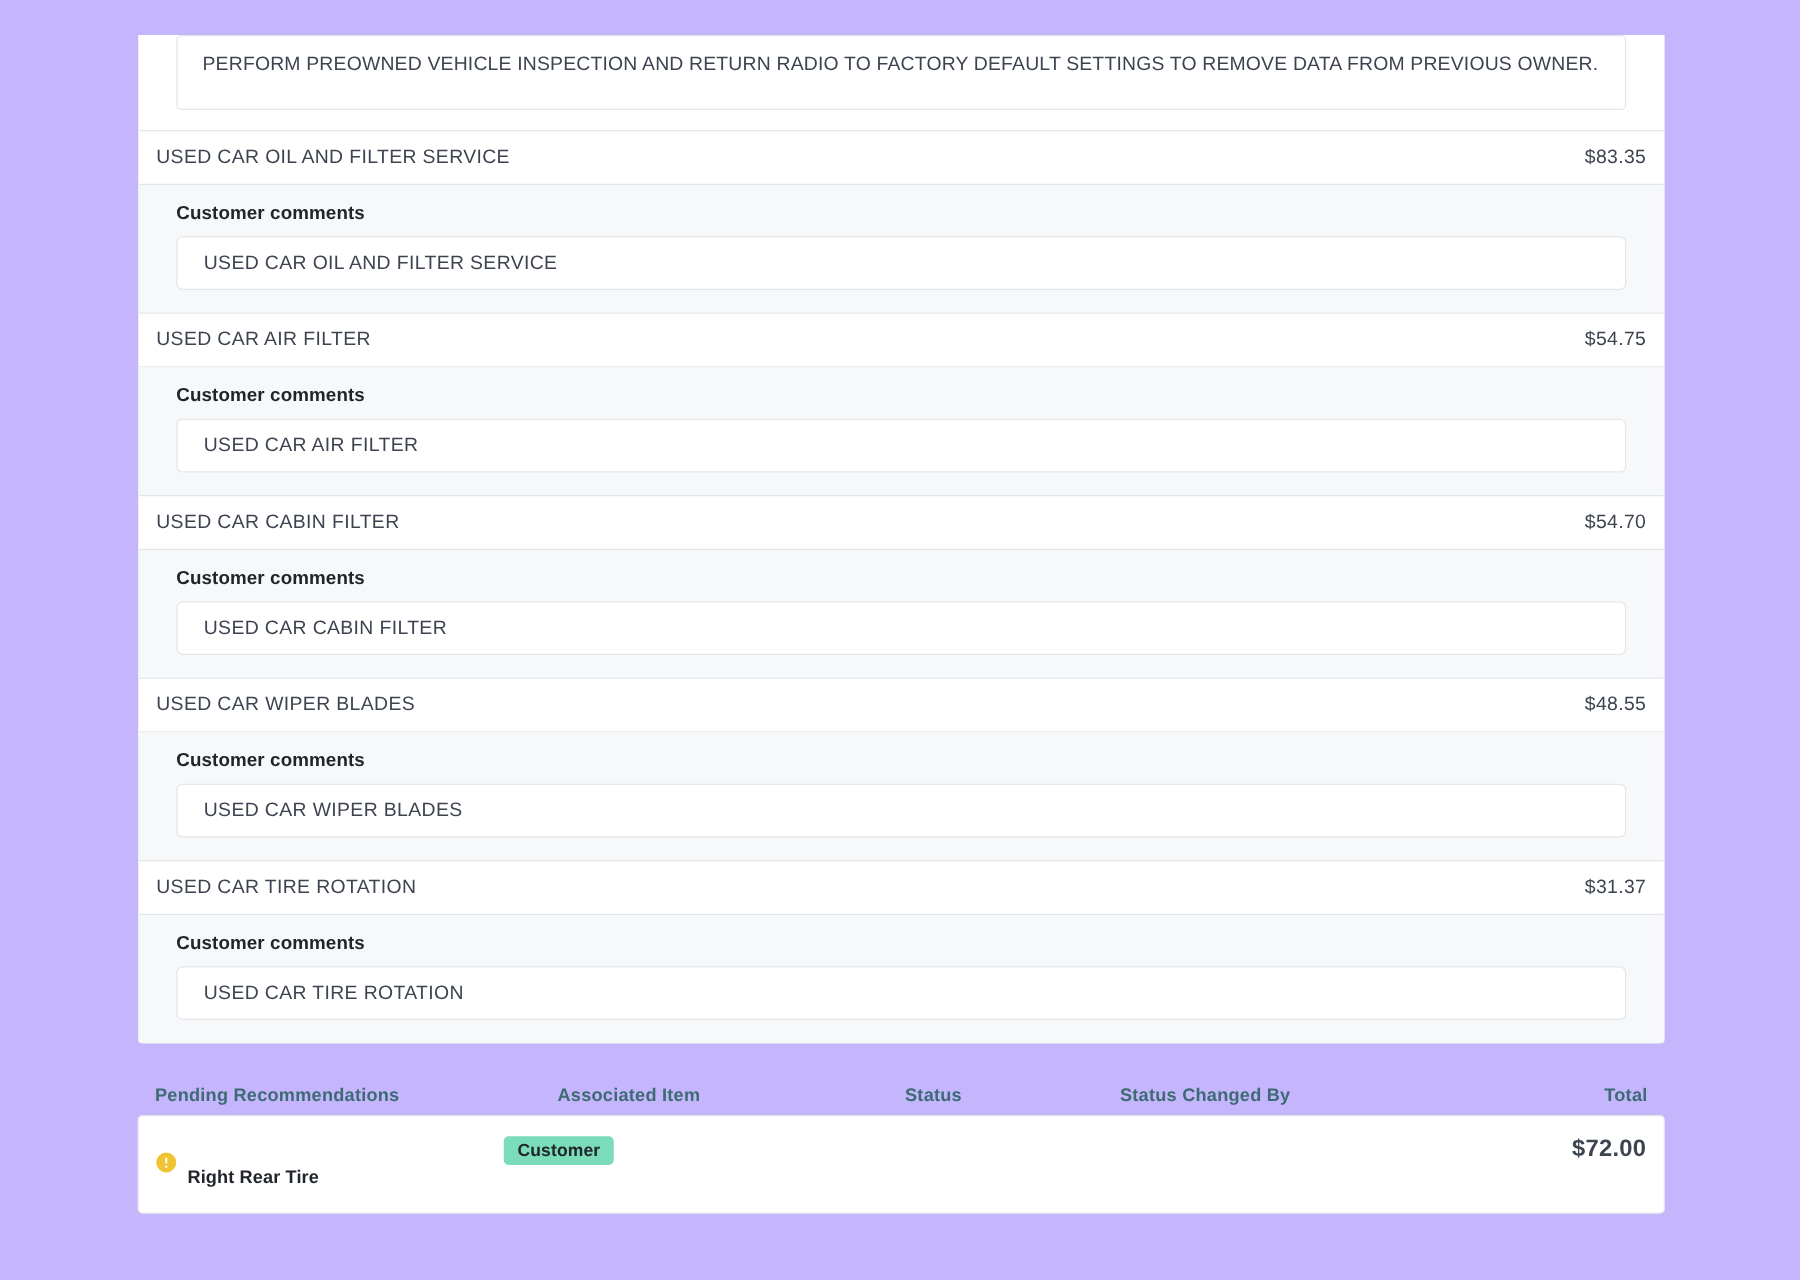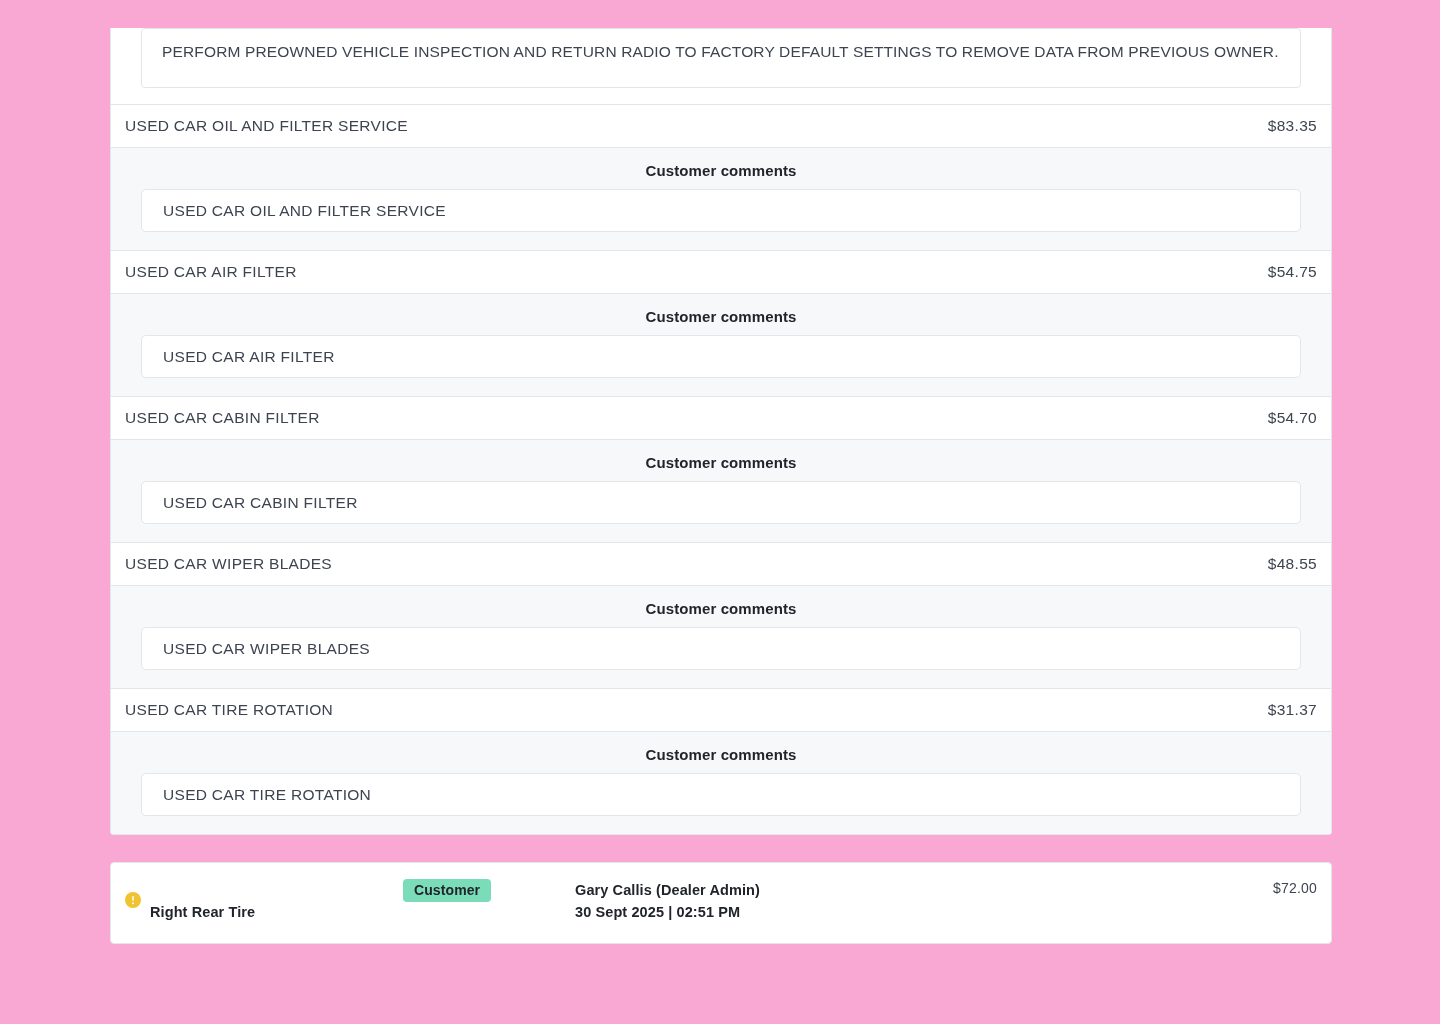--- a/index.html
+++ b/index.html
@@ -9,21 +9,21 @@
     height: 1024px;
     background: #ffffff;
     font-family: "Liberation Sans", sans-serif;
     -webkit-font-smoothing: antialiased;
   }
 
   .page {
     position: relative;
     width: 1440px;
     height: 1024px;
-    background: #f9a8d4;
+    background: #c4b5fd;
     overflow: hidden;
   }
 
   
   .services-card {
     position: absolute;
     left: 110px;
     top: 28px;
     width: 1222px;
     background: #ffffff;
@@ -77,21 +77,20 @@
   .svc-comment-block {
     background: #f7f8fa;
     padding: 14px 30px 18px 30px;
   }
   .svc-comment-label {
     font-size: 15px;
     font-weight: 700;
     color: #21252b;
     letter-spacing: .1px;
     margin-bottom: 10px;
-    text-align: center;
   }
   .svc-comment-box {
     border: 1px solid #e4e7ea;
     border-radius: 5px;
     background: #ffffff;
     height: 43px;
     display: flex;
     align-items: center;
     padding: 0 21px;
   }
@@ -194,24 +193,24 @@
   }
   .by-date {
     font-size: 14.5px;
     color: #21252b;
     font-weight: 700;
     letter-spacing: .1px;
     line-height: 22px;
     display: block;
   }
   .total-val {
-    font-size: 14px;
+    font-size: 19px;
     color: #3d4450;
     letter-spacing: .2px;
-    font-weight: 400;
+    font-weight: 700;
   }
 </style>
 </head>
 <body>
 
 <div class="page">
 
   <div class="services-card">
 
     <div class="op-comment-wrap">
@@ -272,42 +271,45 @@
       <div class="svc-comment-label">Customer comments</div>
       <div class="svc-comment-box">
         <span class="svc-comment-value">USED CAR TIRE ROTATION</span>
       </div>
     </div>
 
   </div>
 
   <div class="pending-table">
 
+    <div class="pt-head">
+      <div class="pt-head-cell c-rec">Pending Recommendations</div>
+      <div class="pt-head-cell c-item">Associated Item</div>
+      <div class="pt-head-cell c-status">Status</div>
+      <div class="pt-head-cell c-by">Status Changed By</div>
+      <div class="pt-head-cell c-total">Total</div>
+    </div>
 
     <div class="pt-row">
 
 
       <div class="c-item item-cell">
         <span class="warn-icon">
           <svg width="14" height="14" viewBox="0 0 14 14" aria-hidden="true">
             <rect x="6.2" y="2.9" width="1.6" height="5.0" rx="0.8" fill="#ffffff"></rect>
             <circle cx="7" cy="10.3" r="0.95" fill="#ffffff"></circle>
           </svg>
         </span>
         <span class="item-label">Right Rear Tire</span>
       </div>
 
       <div class="c-status">
         <span class="status-badge">Customer</span>
       </div>
 
-      <div class="c-by">
-        <span class="by-name">Gary Callis (Dealer Admin)</span>
-        <span class="by-date">30 Sept 2025 | 02:51 PM</span>
-      </div>
 
       <div class="c-total">
         <span class="total-val">$72.00</span>
       </div>
 
     </div>
   </div>
 
 </div>
 

